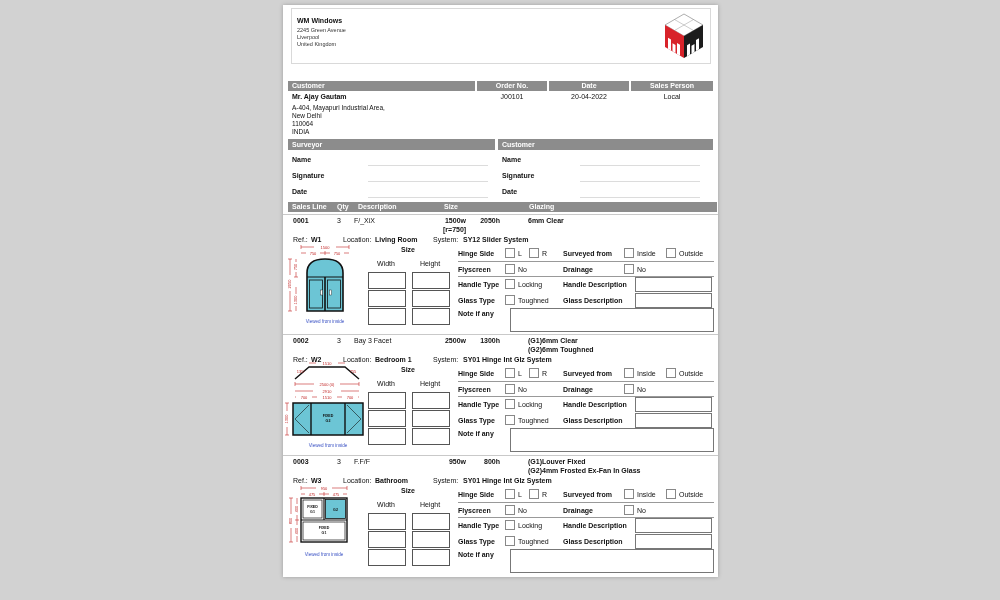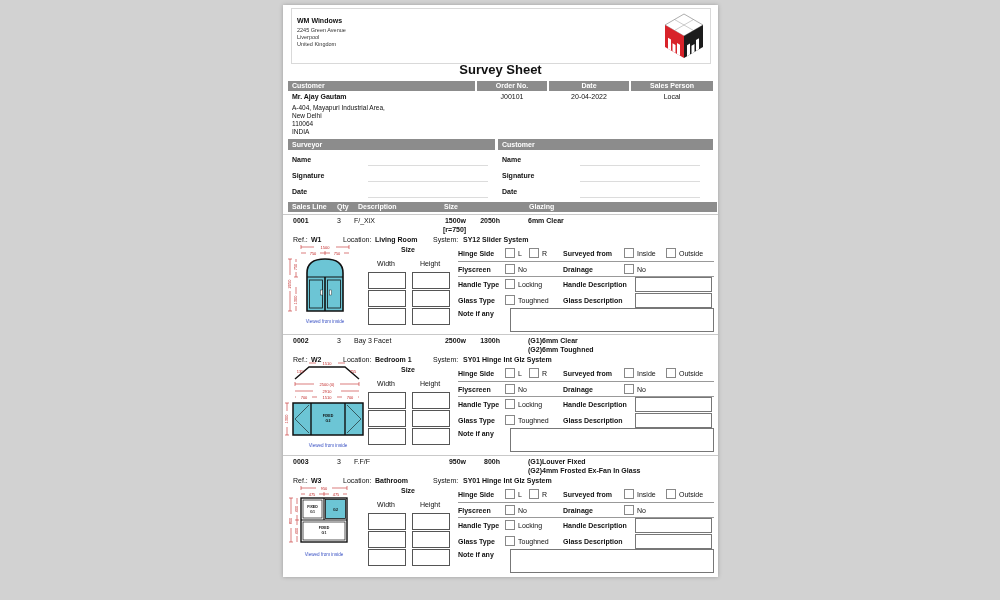--- a/index.html
+++ b/index.html
@@ -60,21 +60,20 @@
       <polygon points="4,24.7 7,26.5 7,37.5 4,35.7" fill="#fff"></polygon>
       <polygon points="8.5,30.3 11.5,32.1 11.5,40.1 8.5,38.3" fill="#fff"></polygon>
       <polygon points="13,30 16,31.7 16,42.7 13,41" fill="#fff"></polygon>
       <polygon points="20,23 39,12 39,34 20,45" fill="#1c1c1c"></polygon>
       <polygon points="23,32.3 26,30.5 26,41.5 23,43.3" fill="#fff"></polygon>
       <polygon points="27.5,32.7 30.5,30.9 30.5,38.9 27.5,40.7" fill="#fff"></polygon>
       <polygon points="32,27.1 35,25.3 35,36.3 32,38.1" fill="#fff"></polygon>
     </svg>
   </div>
 
-  <div class="title">Survey Sheet</div>
 
   <div class="band bandL ab" style="left:5px;top:76px;width:183px">Customer</div>
   <div class="band bandC ab" style="left:194px;top:76px;width:70px">Order No.</div>
   <div class="band bandC ab" style="left:266px;top:76px;width:80px">Date</div>
   <div class="band bandC ab" style="left:348px;top:76px;width:82px">Sales Person</div>
 
   <div class="b ab" style="left:9px;top:88px">Mr. Ajay Gautam</div>
   <div class="ctr ab" style="left:194px;top:88px;width:70px">J00101</div>
   <div class="ctr ab" style="left:266px;top:88px;width:80px">20-04-2022</div>
   <div class="ctr ab" style="left:348px;top:88px;width:82px">Local</div>

